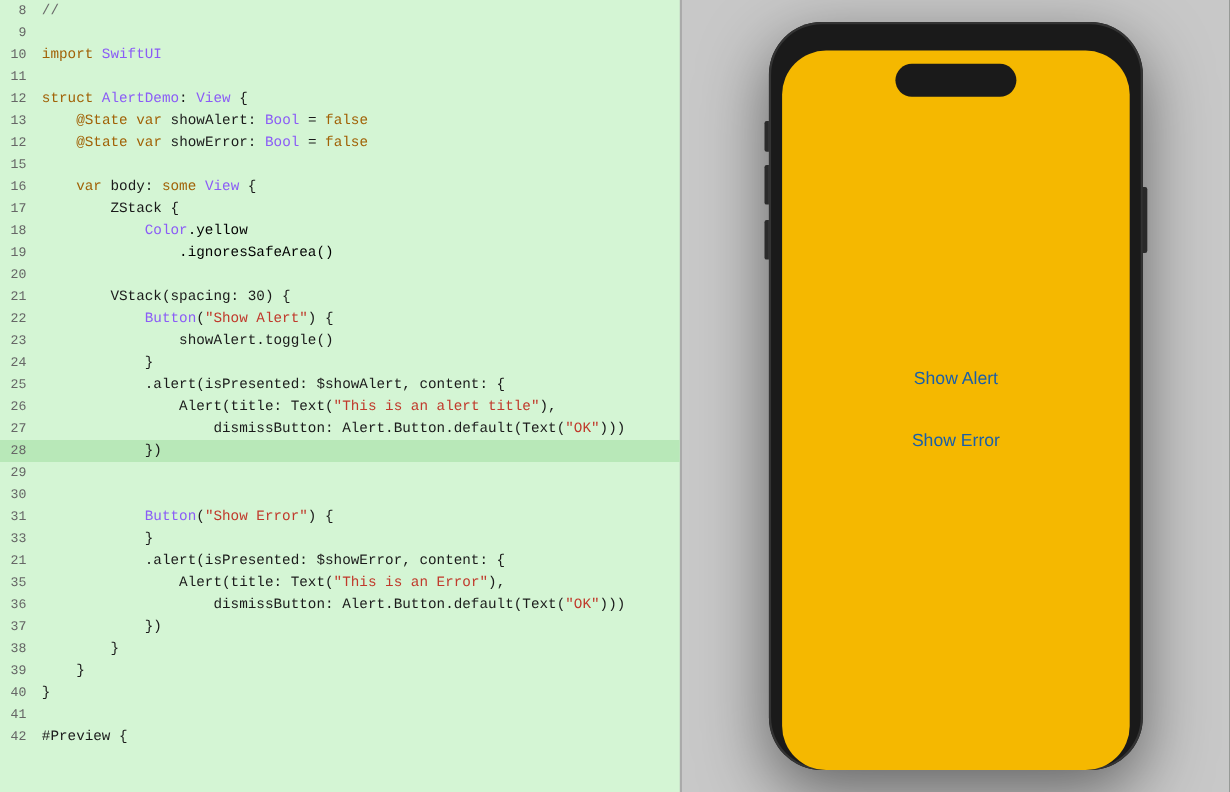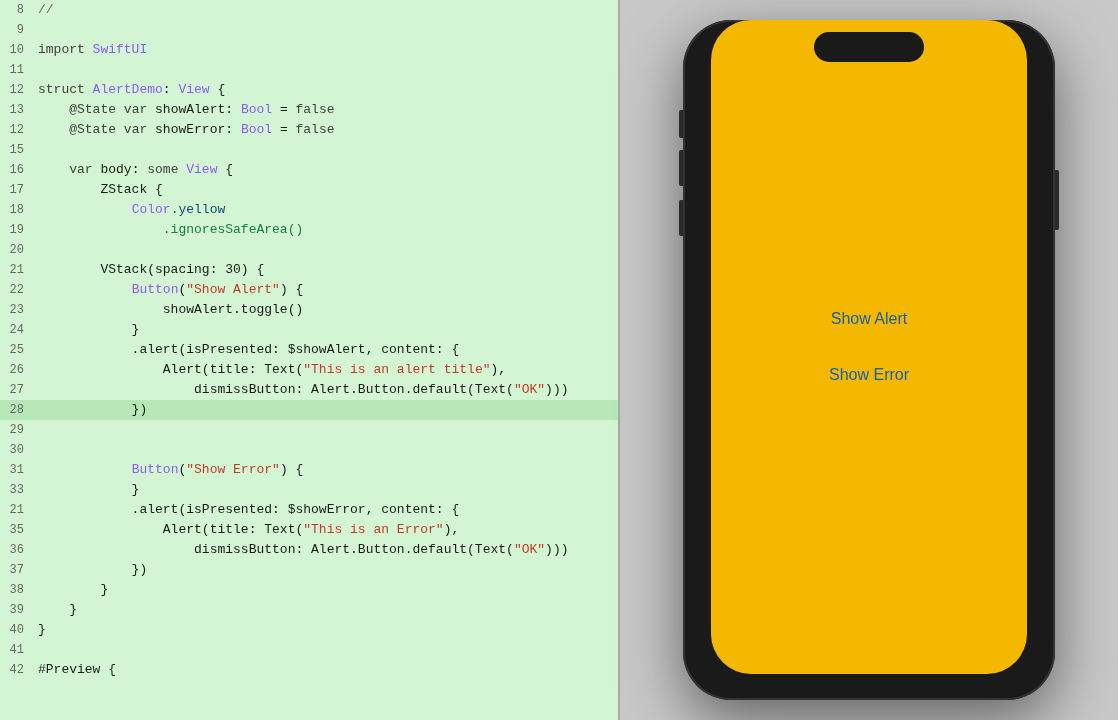--- a/index.html
+++ b/index.html
@@ -53,47 +53,47 @@
 
     .line-content {
       flex: 1;
       padding-left: 6px;
       color: #1a1a1a;
       white-space: pre;
       font-size: 13px;
     }
 
     
-    .kw { color: #404040; font-weight: 500; } 
+    .kw { color: #a16207; font-weight: 500; } 
     .type { color: #8b5cf6; } 
     .str { color: #c0392b; } 
-    .func { color: #15803d; } 
+    .func { color: #000000; } 
     .plain { color: #1a1a1a; }
     .comment { color: #6a6a6a; }
-    .prop { color: #0c4a6e; }
+    .prop { color: #000000; }
 
     
     .preview-panel {
       flex: 1;
       background: #c8c8c8;
       display: flex;
       align-items: center;
       justify-content: center;
     }
 
     
     .phone-mockup {
-      width: 372px;
+      width: 340px;
       height: 680px;
       background: #1a1a1a;
       border-radius: 48px;
       position: relative;
       box-shadow: 0 20px 60px rgba(0,0,0,0.5), inset 0 0 0 2px #333;
       display: flex;
-      align-items: flex-start;
+      align-items: flex-end;
       justify-content: center;
     }
 
     .phone-screen {
       width: 316px;
       height: 654px;
       background: #F5B800;
       border-radius: 40px;
       overflow: hidden;
       position: relative;

